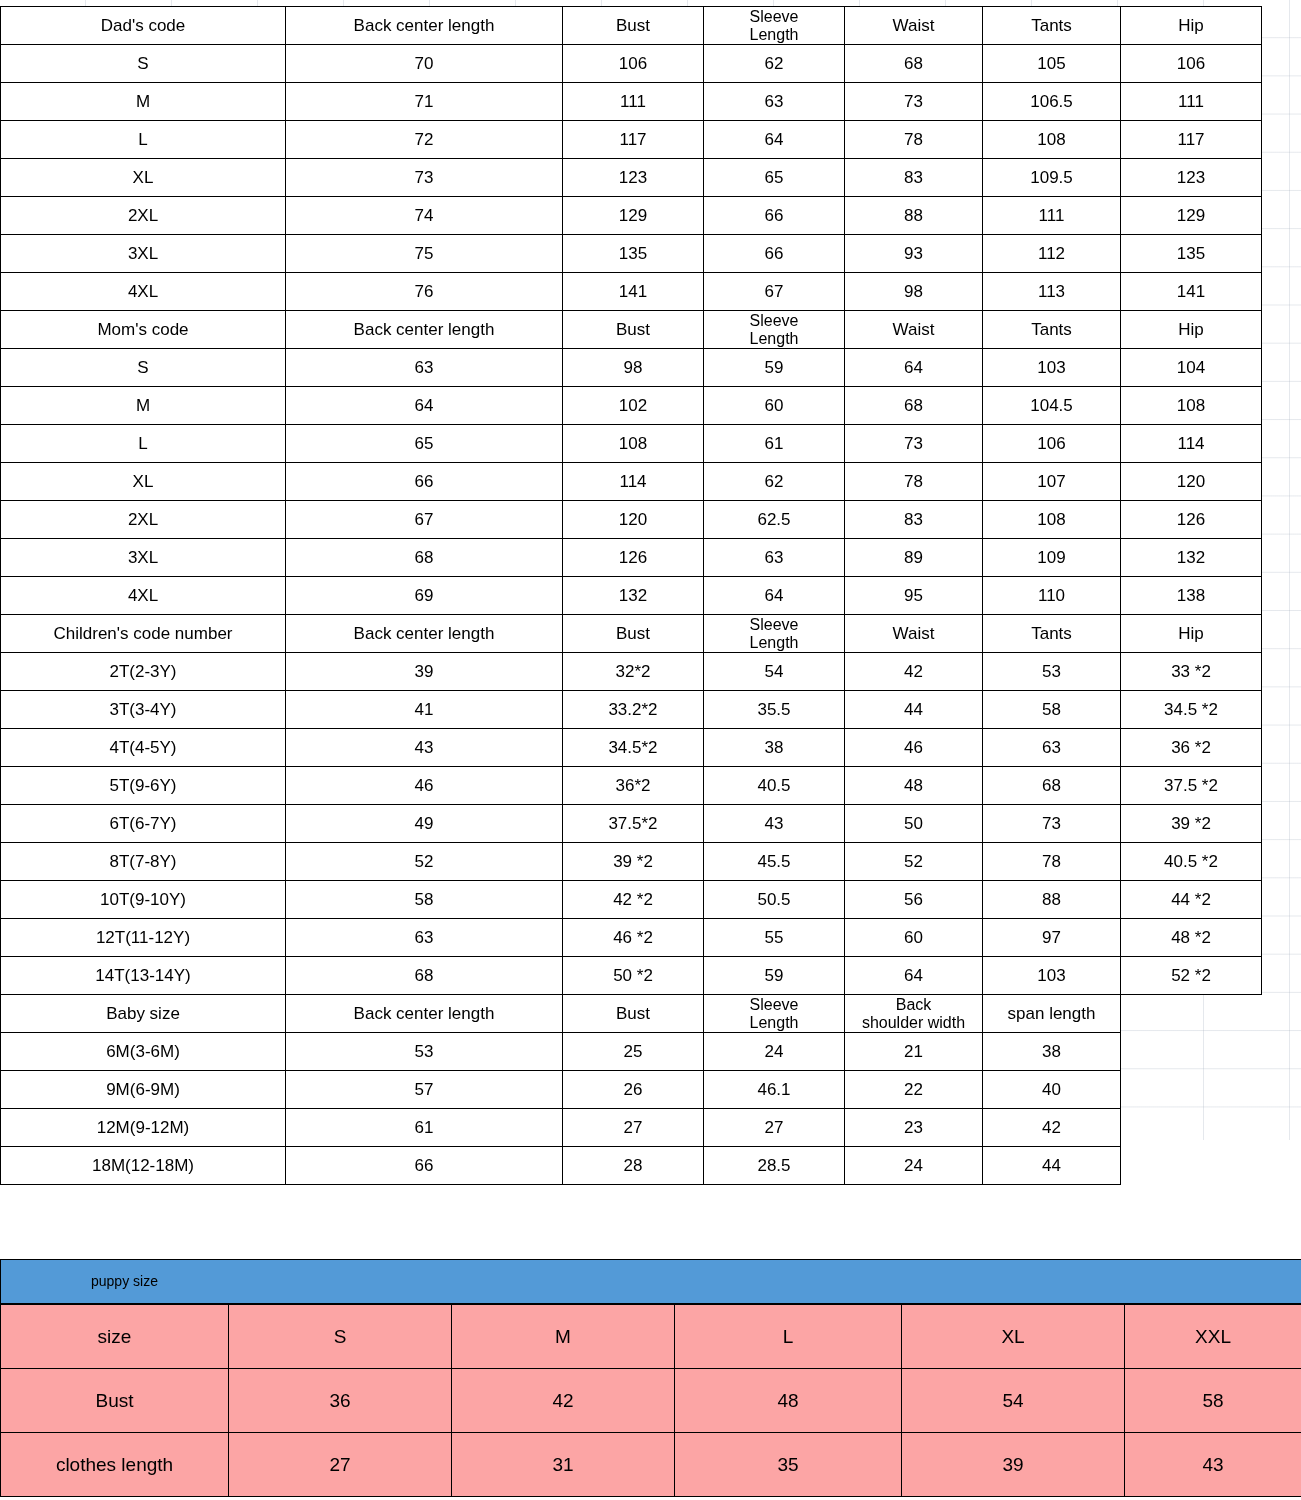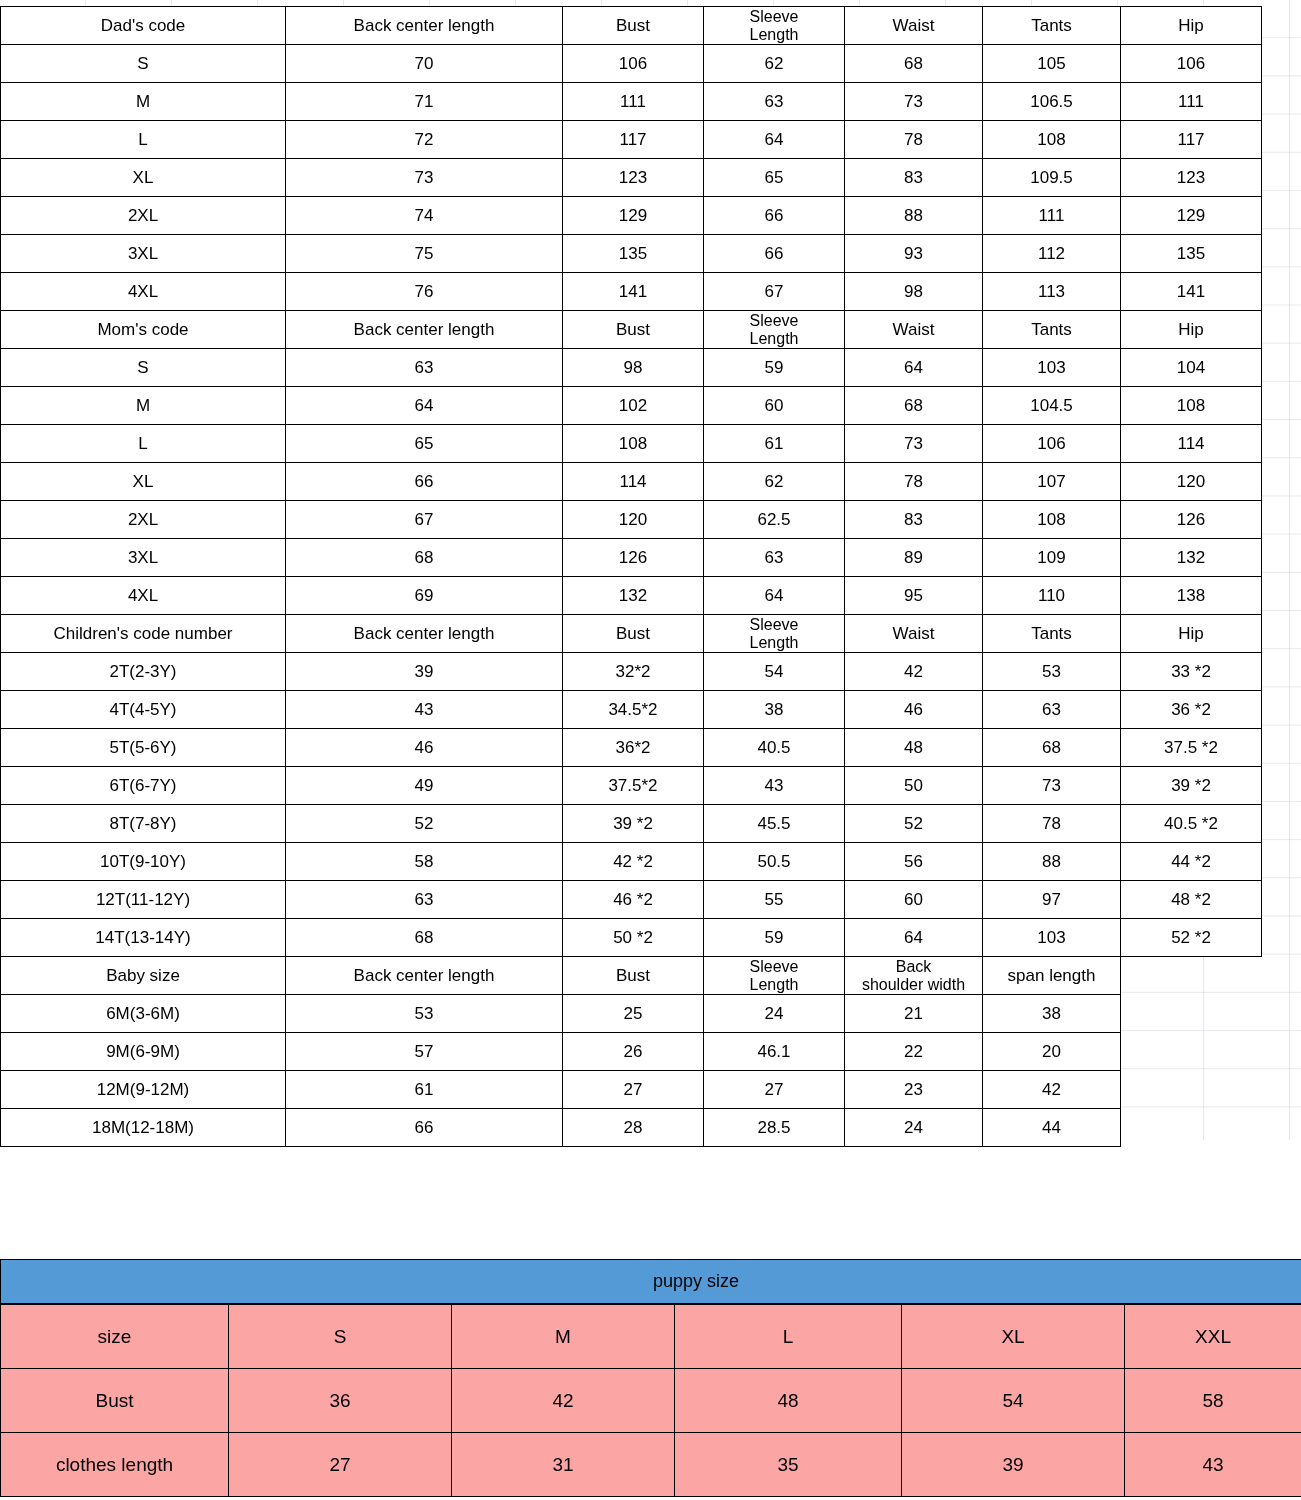--- a/index.html
+++ b/index.html
@@ -75,22 +75,22 @@
   #puppy-block {
     position: absolute;
     left: 0;
     top: 1259px;
     width: 1301px;
   }
   #puppy-title-table { width: 1301px; }
   #puppy-title-table td {
     background: #539ad7;
     height: 44px;
-    font-size: 18px;
-    text-align: center;
+    font-size: 14px;
+    text-align: left;
     padding-left: 90px;
     border: 1px solid #000000;
   }
   #puppy-size-table { width: 1301px; }
   #puppy-size-table td {
     background: #fca5a5;
     height: 64px;
     font-size: 19px;
     border: 1px solid #000000;
   }
@@ -273,30 +273,39 @@
           <tr>
             <td class="size-cell blue">2T(2-3Y)</td>
             <td class="val blue">39</td>
             <td class="val blue">32*2</td>
             <td class="val blue">54</td>
             <td class="val blue">42</td>
             <td class="val blue">53</td>
             <td class="val blue">33 *2</td>
           </tr>
           <tr>
+            <td class="size-cell blue">3T(3-4Y)</td>
+            <td class="val blue">41</td>
+            <td class="val blue">33.2*2</td>
+            <td class="val blue">35.5</td>
+            <td class="val blue">44</td>
+            <td class="val blue">58</td>
+            <td class="val blue">34.5 *2</td>
+          </tr>
+          <tr>
             <td class="size-cell blue">4T(4-5Y)</td>
             <td class="val blue">43</td>
             <td class="val blue">34.5*2</td>
             <td class="val blue">38</td>
             <td class="val blue">46</td>
             <td class="val blue">63</td>
             <td class="val blue">36 *2</td>
           </tr>
           <tr>
-            <td class="size-cell blue">5T(5-6Y)</td>
+            <td class="size-cell blue">5T(9-6Y)</td>
             <td class="val blue">46</td>
             <td class="val blue">36*2</td>
             <td class="val blue">40.5</td>
             <td class="val blue">48</td>
             <td class="val blue">68</td>
             <td class="val blue">37.5 *2</td>
           </tr>
           <tr>
             <td class="size-cell blue">6T(6-7Y)</td>
             <td class="val blue">49</td>
@@ -359,21 +368,21 @@
             <td class="val">21</td>
             <td class="val">38</td>
             <td class="hdr-hole"></td>
           </tr>
           <tr>
             <td class="size-cell leftpad">9M(6-9M)</td>
             <td class="val">57</td>
             <td class="val">26</td>
             <td class="val">46.1</td>
             <td class="val">22</td>
-            <td class="val">20</td>
+            <td class="val">40</td>
             <td class="hdr-hole"></td>
           </tr>
           <tr>
             <td class="size-cell leftpad">12M(9-12M)</td>
             <td class="val">61</td>
             <td class="val">27</td>
             <td class="val">27</td>
             <td class="val">23</td>
             <td class="val">42</td>
             <td class="hdr-hole"></td>

